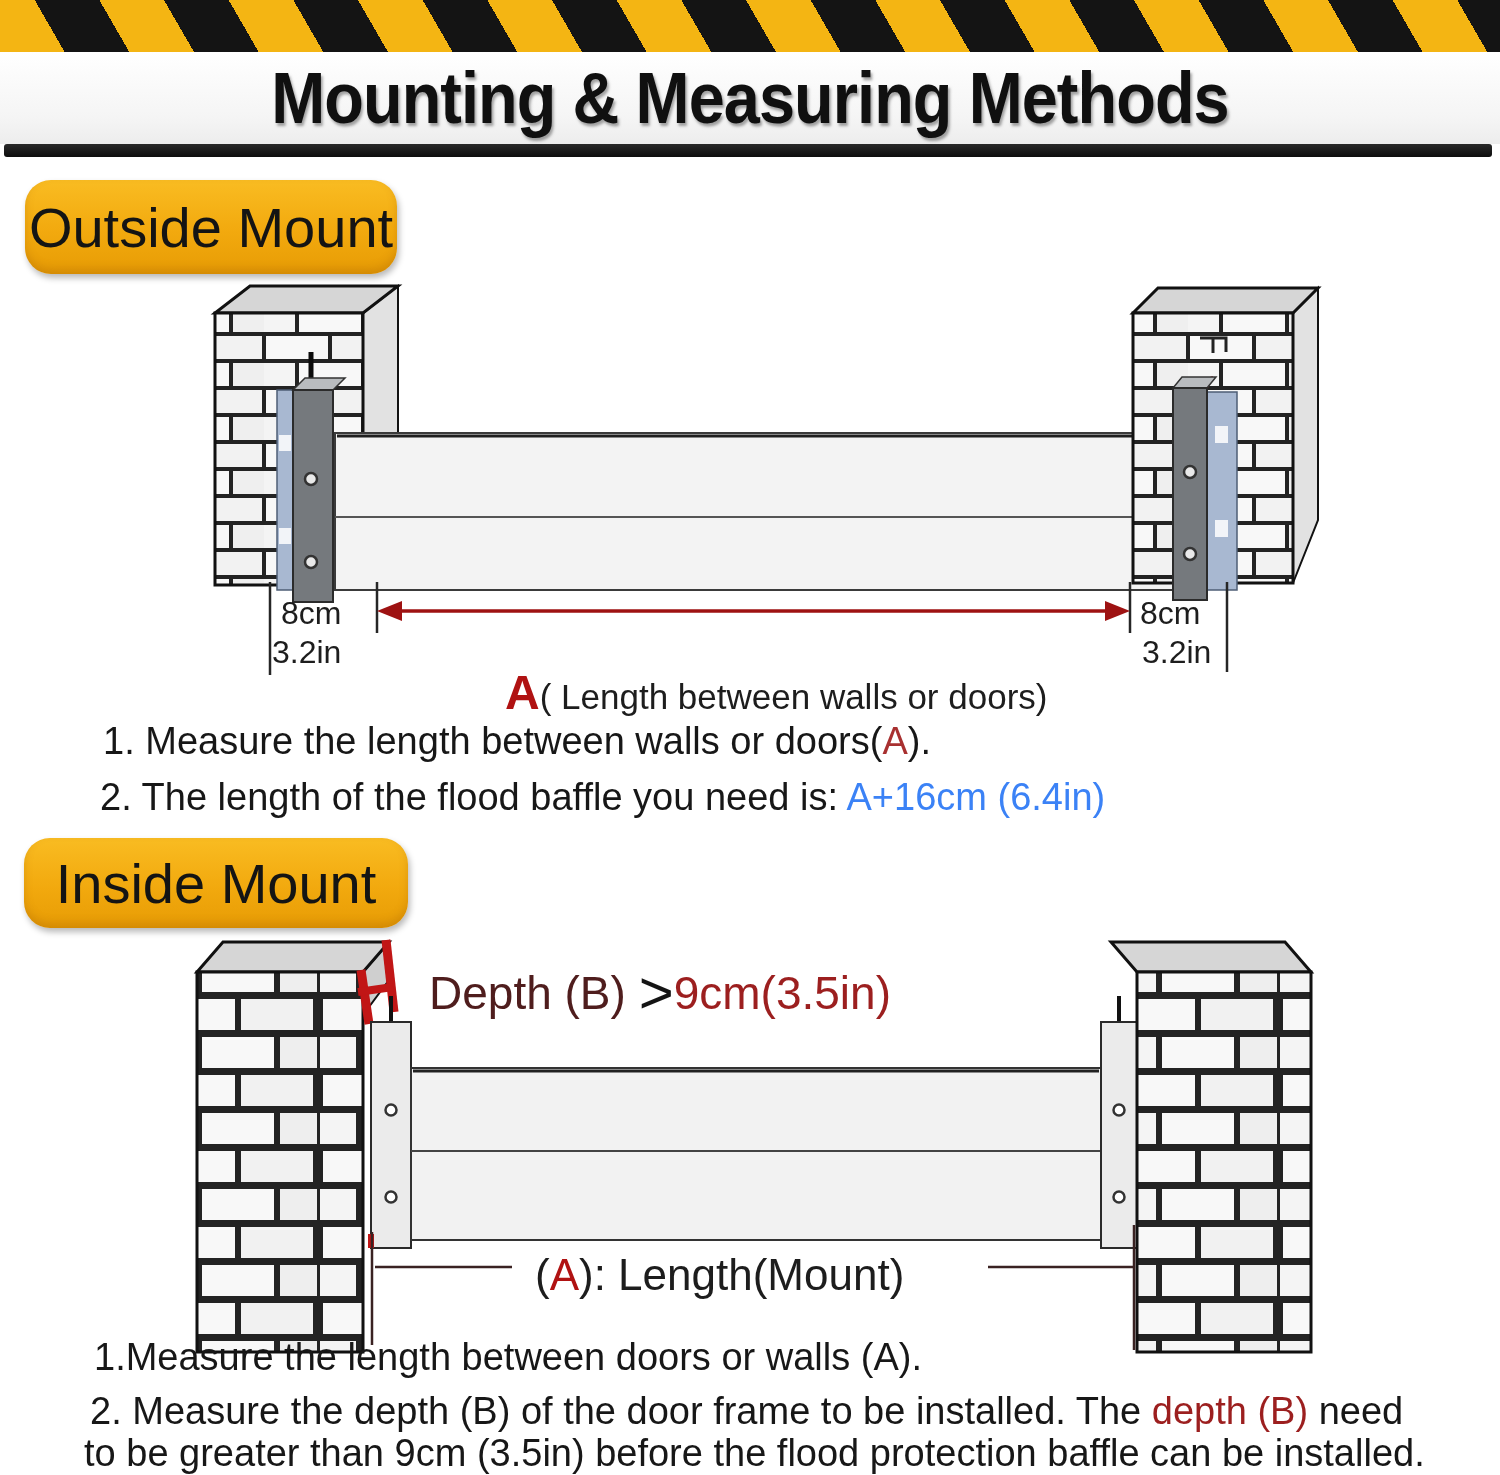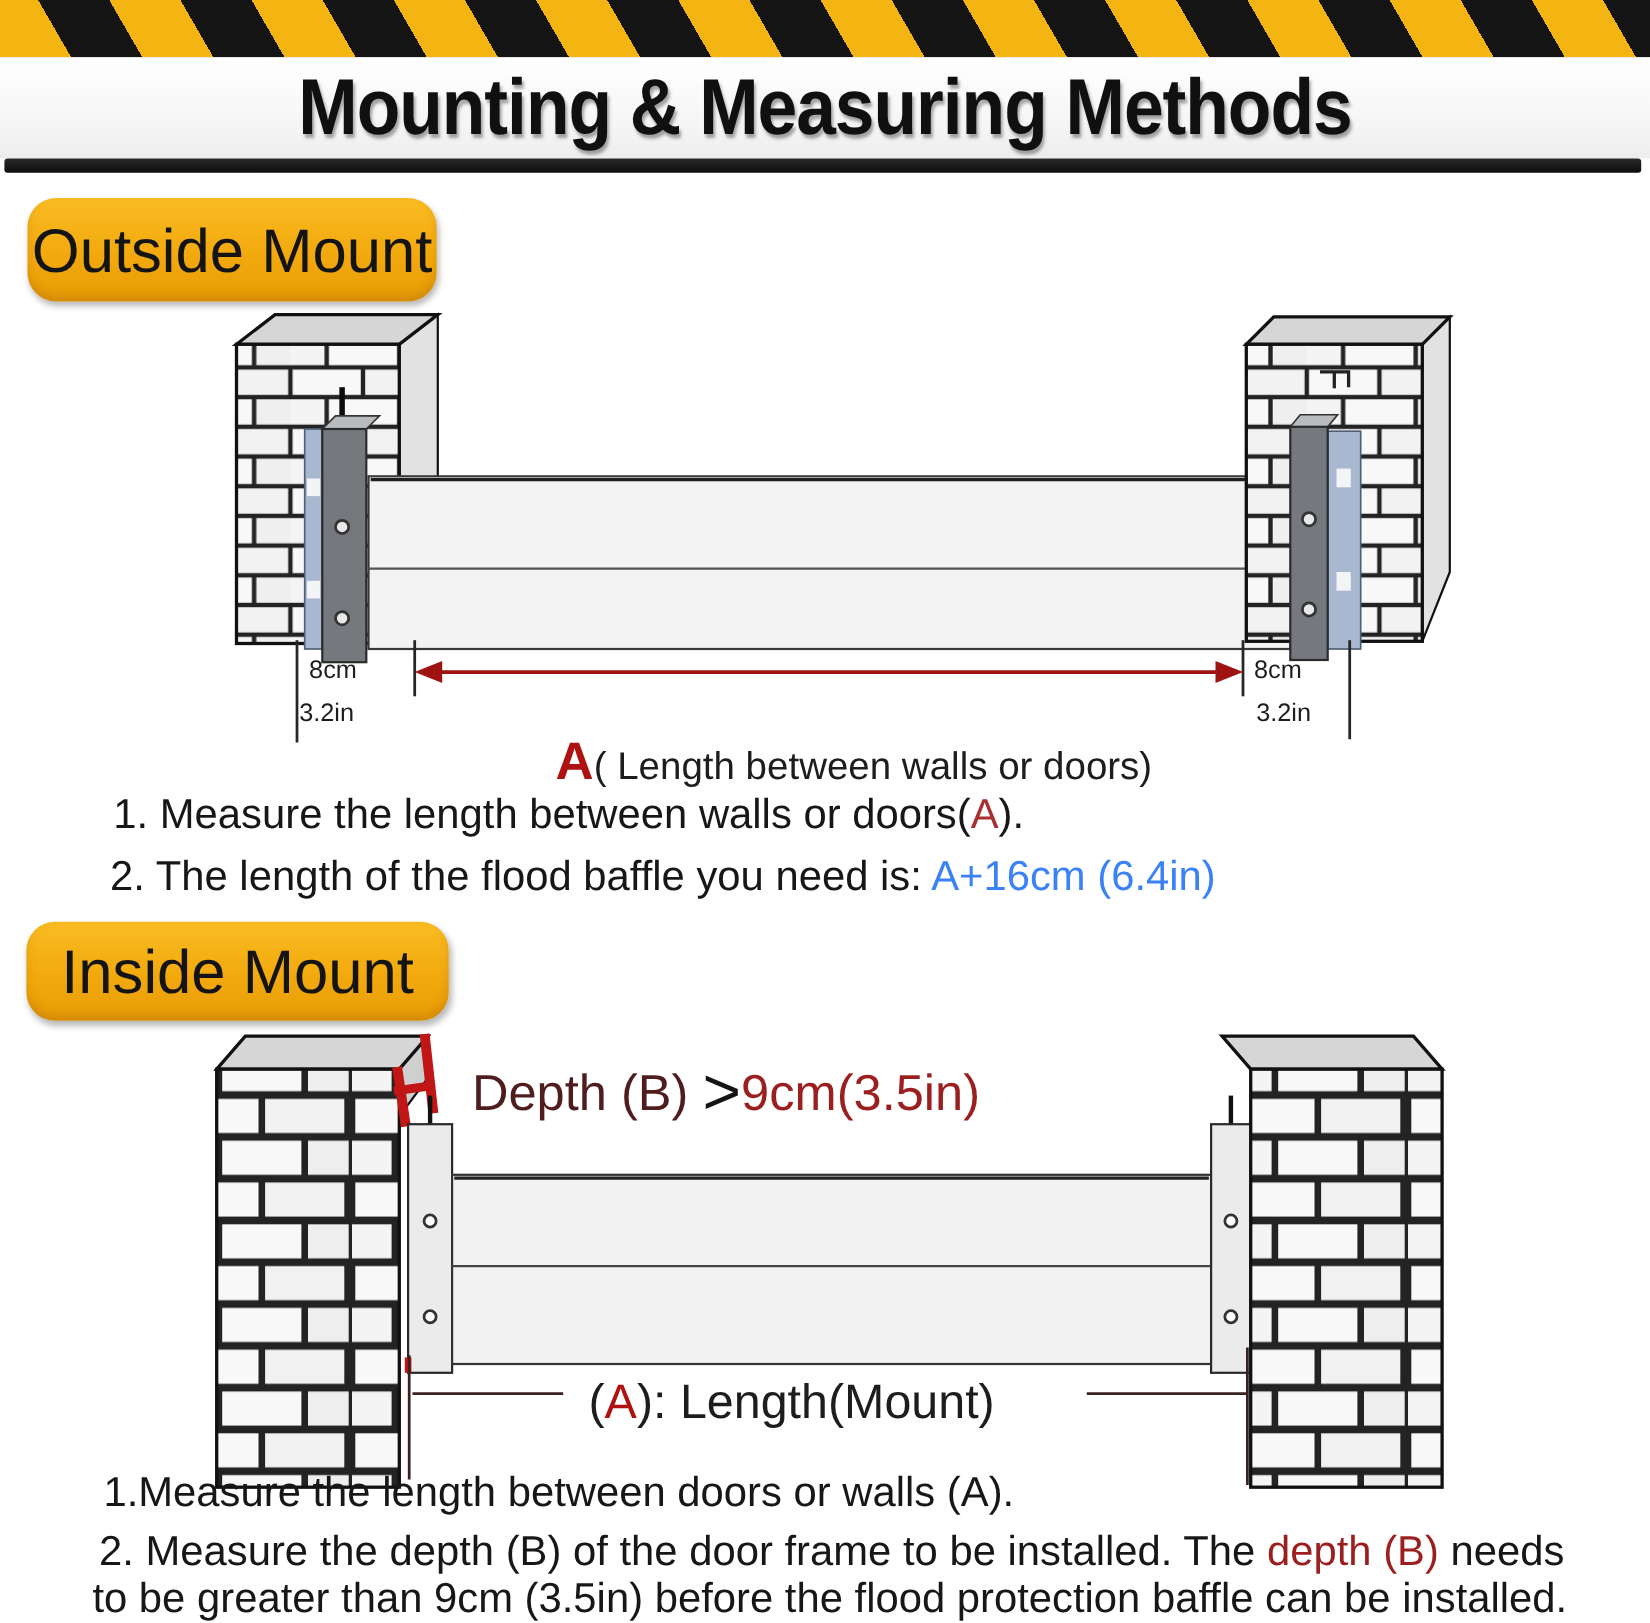--- a/index.html
+++ b/index.html
@@ -24,21 +24,21 @@
         background:linear-gradient(180deg,#f9bc22 0%,#f2a90e 55%,#e79c05 100%);
         box-shadow:2px 4px 6px rgba(0,0,0,.28), inset 0 -5px 8px rgba(150,85,0,.25);
         color:#141414;}
   .badge1{left:25px;top:180px;width:372px;height:94px;font-size:56px;}
   .badge2{left:24px;top:838px;width:384px;height:90px;font-size:56px;}
 
   
   .dsvg{position:absolute;left:0;}
 
   
-  .mtext{position:absolute;font-size:23px;color:#1d1d1d;white-space:nowrap;line-height:1;text-align:center;}
+  .mtext{position:absolute;font-size:32px;color:#1d1d1d;white-space:nowrap;line-height:1;text-align:center;}
   .alabel{position:absolute;left:505px;top:629px;white-space:nowrap;font-size:35px;color:#1d1d1d;margin-top:36px;}
   .alabel .bigA{font-size:48px;font-weight:700;color:#b01212;}
   .step{position:absolute;font-size:38px;color:#171717;white-space:nowrap;line-height:1.15;}
   .red-dim{color:#3b82f6;}
   .red-mid{color:#9c1f1f;}
   .red-bright{color:#a83030;}
   .depth-label{position:absolute;left:405px;top:958px;white-space:nowrap;margin-left:24px;}
   .depth-label .p1{font-size:46px;color:#4f1d1d;}
   .depth-label .gt{font-size:60px;color:#141414;vertical-align:-4px;}
   .depth-label .p2{font-size:46px;color:#9c1f1f;}
@@ -195,16 +195,16 @@
       <line x1="988" y1="347" x2="1134" y2="347" stroke="#3a2222" stroke-width="2.5"></line>
       <line x1="1134" y1="305" x2="1134" y2="430" stroke="#3a2222" stroke-width="2.5"></line>
     </g>
   </svg>
 
   <div class="depth-label"><span class="p1">Depth (B) </span><span class="gt">&gt;</span><span class="p2">9cm(3.5in)</span></div>
 
   <div class="m2label"><span>(</span><span class="redA">A</span><span>): Length(Mount)</span></div>
 
   <div class="step" style="left:94px;top:1336px">1.Measure the length between doors or walls (A).</div>
-  <div class="step" style="left:90px;top:1390px"><span>2. Measure the depth (B) of the door frame to be installed. The </span><span class="red-mid">depth (B)</span><span> needs</span></div>
+  <div class="step" style="left:90px;top:1390px"><span>2. Measure the depth (B) of the door frame to be installed. The </span><span class="red-mid">depth (B)</span><span> need</span></div>
   <div class="step" style="left:84px;top:1432px">to be greater than 9cm (3.5in) before the flood protection baffle can be installed.</div>
 
 </div>
 
 </body></html>

